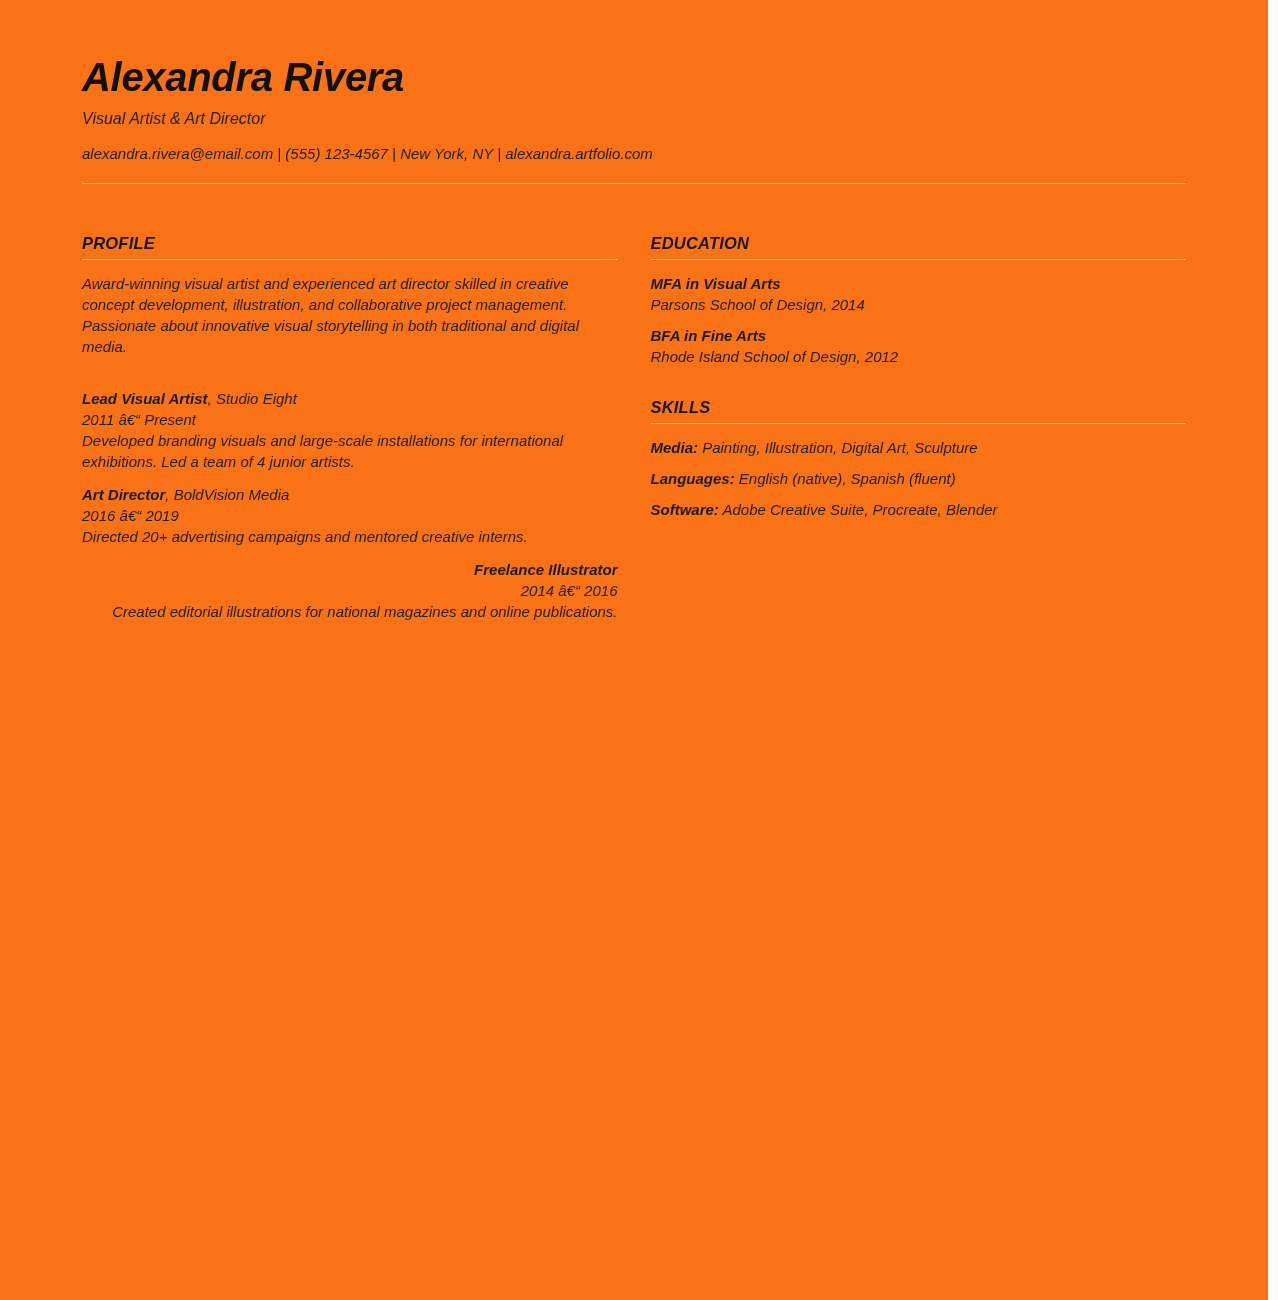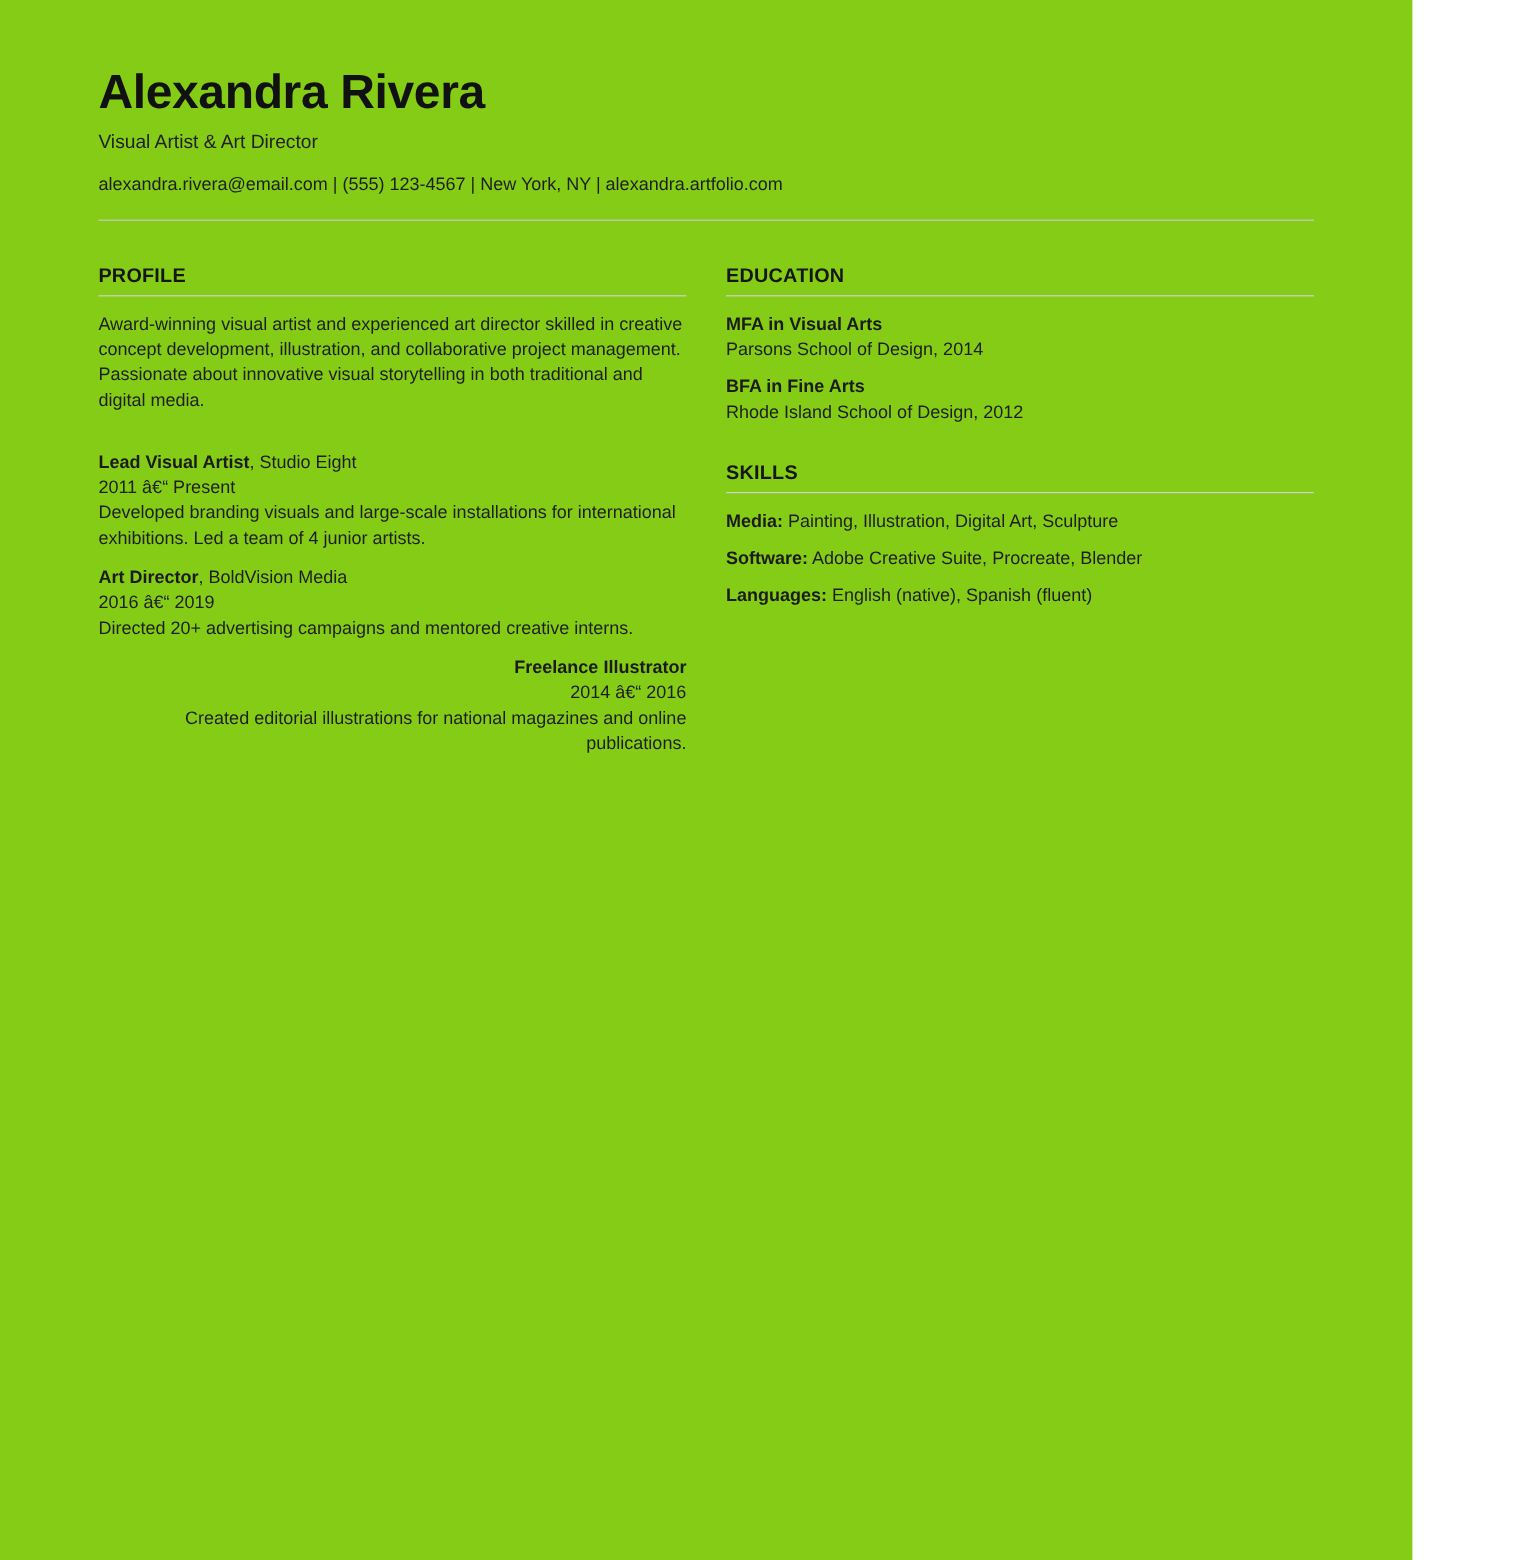--- a/index.html
+++ b/index.html
@@ -9,24 +9,25 @@
   }
   body {
     width: 1278px;
     height: 1300px;
     font-family: "Liberation Sans", "DejaVu Sans", sans-serif;
     color: #1f1f1f;
     -webkit-font-smoothing: antialiased;
   }
   .page {
     box-sizing: border-box;
-    width: 1177px;
+    width: 1268px;
     height: 1300px;
     padding: 54px 82px 0 82px;
-    background: #84cc16;
+    background: #f97316;
+    font-style: italic;
   }
   
   .name {
     margin: 0;
     font-size: 40px;
     line-height: 1.15;
     font-weight: 700;
     color: #111111;
     letter-spacing: -0.3px;
   }
@@ -48,21 +49,21 @@
     height: 0;
   }
   
   .columns {
     display: grid;
     grid-template-columns: 1fr 1fr;
     column-gap: 33px;
     margin-top: 37px;
   }
   .section-heading {
-    margin: 0 0 13px 0;
+    margin: 13px 0 13px 0;
     padding-bottom: 6px;
     font-size: 16.5px;
     font-weight: 700;
     letter-spacing: 0.2px;
     color: #161616;
     border-bottom: 1px solid #cfcfcf;
   }
   .section + .section {
     margin-top: 31px;
   }
@@ -151,20 +152,20 @@
         <div class="edu body-text">
           <div><strong>BFA in Fine Arts</strong></div>
           <div>Rhode Island School of Design, 2012</div>
         </div>
       </div>
 
       <div class="section">
         <h2 class="section-heading">SKILLS</h2>
 
         <p class="skill-line body-text"><strong>Media:</strong><span> Painting, Illustration, Digital Art, Sculpture</span></p>
+        <p class="skill-line body-text"><strong>Languages:</strong><span> English (native), Spanish (fluent)</span></p>
         <p class="skill-line body-text"><strong>Software:</strong><span> Adobe Creative Suite, Procreate, Blender</span></p>
-        <p class="skill-line body-text"><strong>Languages:</strong><span> English (native), Spanish (fluent)</span></p>
       </div>
 
 
     </div>
   </div>
 </div>
 
 </body></html>

